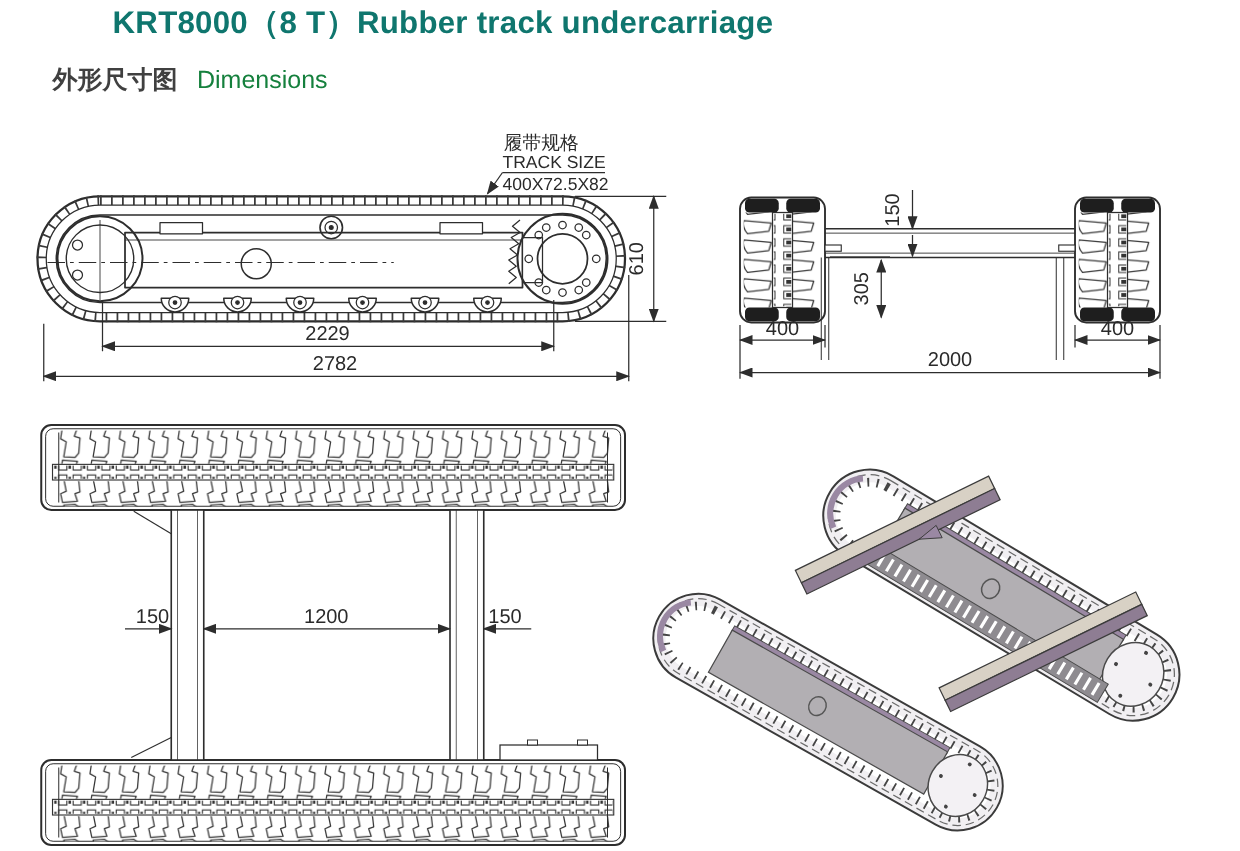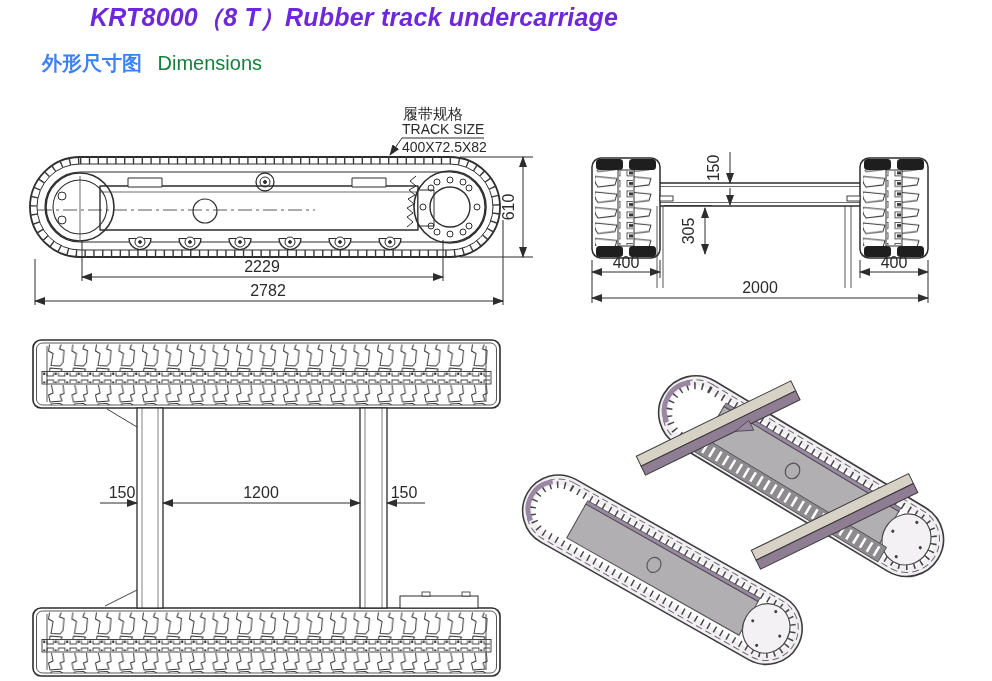--- a/index.html
+++ b/index.html
@@ -1,21 +1,21 @@
 <!DOCTYPE html>
 <html><head>
 <meta charset="utf-8">
 <style>
   html,body{margin:0;padding:0;background:#ffffff;}
   .page{position:relative;width:992px;height:681px;background:#fff;overflow:hidden;
         font-family:"Liberation Sans",sans-serif;}
   .title{position:absolute;left:90px;top:1px;font-size:25px;font-weight:bold;
-         color:#6d28d9;letter-spacing:.2px;white-space:nowrap;font-style:italic;}
+         color:#0f766e;letter-spacing:.2px;white-space:nowrap;}
   .subtitle{position:absolute;left:42px;top:50px;font-size:20px;white-space:nowrap;}
-  .subtitle .zh{font-weight:bold;color:#3b82f6;}
+  .subtitle .zh{font-weight:bold;color:#404040;}
   .subtitle .en{color:#15803d;margin-left:10px;}
   svg{position:absolute;left:0;top:0;}
   svg text{font-family:"Liberation Sans",sans-serif;fill:#2a2a2a;}
   .dim{font-size:16px;}
   .lbl{font-size:14px;}
   .lblzh{font-size:15px;}
 </style>
 </head>
 <body>
 

